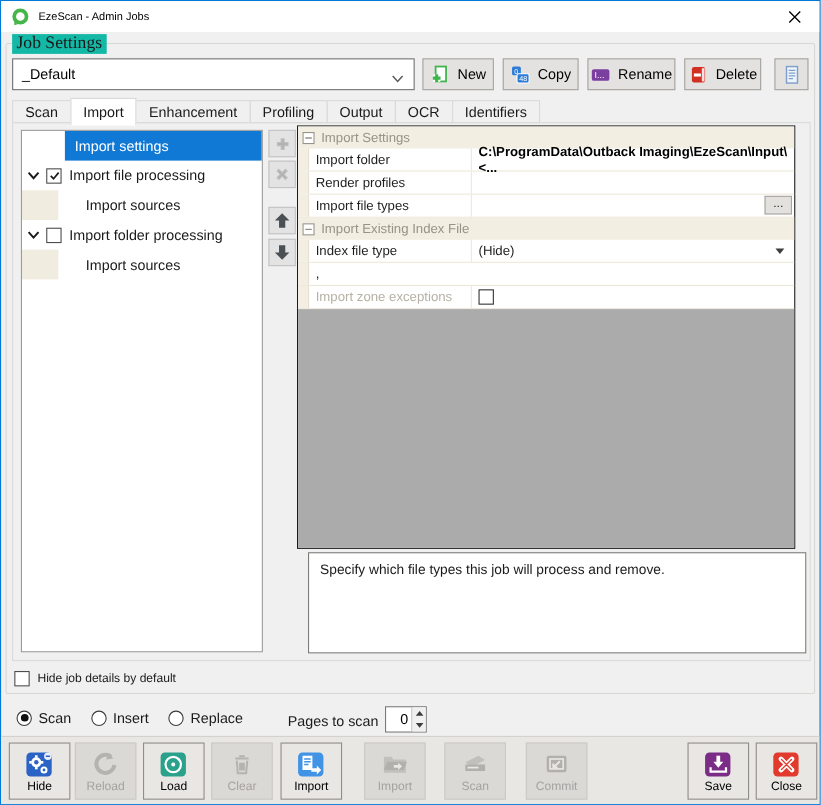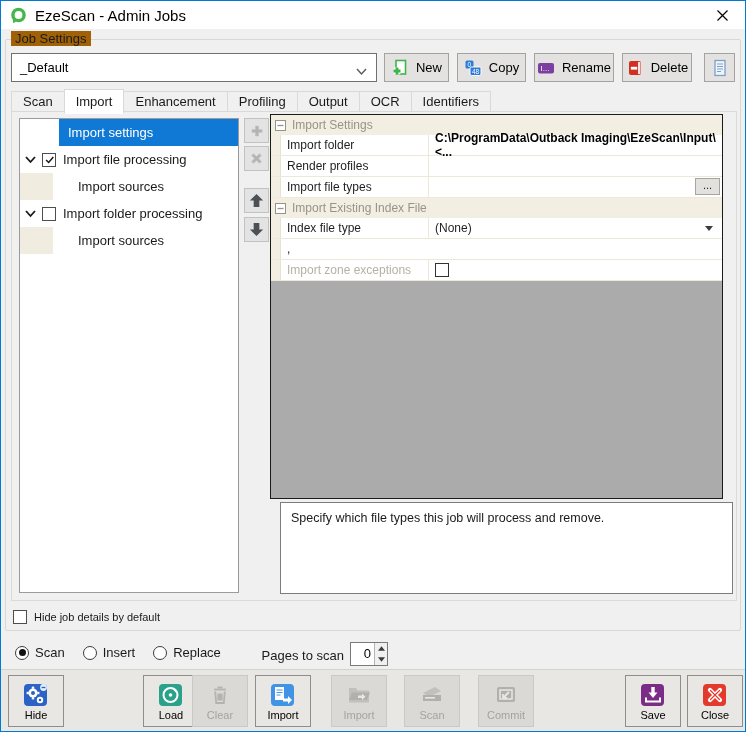--- a/index.html
+++ b/index.html
@@ -3,28 +3,28 @@
 <meta charset="utf-8">
 <style>
   * { margin:0; padding:0; box-sizing:border-box; }
   body { background:#c9c9c9; font-family:"Liberation Sans", sans-serif; }
   .window{ position:relative; width:746px; height:732px; background:#f0f0f0;
            border:1px solid #0079d7; overflow:hidden; }
   
   .titlebar{ position:absolute; left:0; top:0; width:744px; height:28px; background:#ffffff;
              display:flex; align-items:center; }
   .logo{ margin-left:9px; width:17px; height:17px; display:inline-flex; }
-  .title{ margin-left:8px; font-size:15px; color:#000; }
+  .title{ margin-left:8px; font-size:10px; color:#000; }
   .closebtn{ position:absolute; right:0; top:0; width:46px; height:28px; display:flex;
              align-items:center; justify-content:center; cursor:pointer; }
   
   .groupbox{ position:absolute; left:4px; top:38px; width:736px; height:592px;
              border:1px solid #d9d7d3; border-radius:2px; }
-  .grouplabel{ position:absolute; left:10px; top:30px; font-size:13px; color:#1a1a1a;
-               background:#a16207; padding:0 4px; z-index:2; }
+  .grouplabel{ position:absolute; left:10px; top:30px; font-size:16px; color:#1a1a1a;
+               background:#14b8a6; padding:0 4px; z-index:2;font-family:Liberation Serif, serif; }
   
   .combo{ position:absolute; left:10px; top:52px; width:366px; height:29px; background:#fff;
           border:1px solid #707070; display:flex; align-items:center; padding-left:8px;
           font-size:13px; color:#000; cursor:default; }
   .combo .chev{ position:absolute; right:9px; top:10px; }
   .topbtn{ position:absolute; top:52px; height:29px; background:#e4e2e0; border:1px solid #a5a3a0;
            display:flex; align-items:center; justify-content:center; gap:7px; font-size:13px;
            color:#000; cursor:pointer; }
   .btn-new{ left:383px; width:65px; } .btn-copy{ left:456px; width:69px; }
   .btn-rename{ left:533px; width:80px; } .btn-delete{ left:621px; width:70px; }
@@ -278,21 +278,21 @@
         <svg width="7" height="7" viewBox="0 0 7 7">
             <path d="M0.5 3.5 h6" stroke="#97938a" stroke-width="1.3"></path>
           </svg>
       </span>
       <span>Import Existing Index File</span>
     </div>
     <div class="prow">
       <span class="pgut"></span>
       <span class="plabel">Index file type</span>
       <span class="pcell">
-        <span>(None)</span>
+        <span>(Hide)</span>
         <span class="ddcaret"></span>
       </span>
     </div>
     <div class="prow">
       <span class="pgut"></span>
       <span class="pcell">,</span>
     </div>
     <div class="prow">
       <span class="pgut"></span>
       <span class="plabel dim">Import zone exceptions</span>
@@ -358,22 +358,29 @@
           <circle cx="17" cy="18" r="3.2"></circle>
         </g>
         <circle cx="10" cy="11" r="2" fill="#2b62c6"></circle>
         <circle cx="17" cy="18" r="1.3" fill="#2b62c6"></circle>
         <circle cx="20.5" cy="5.5" r="3.4" fill="#eaf0fb"></circle>
         <path d="M18.6 5.5 h3.8" stroke="#2b62c6" stroke-width="1.4"></path>
       </svg>
       <span>Hide</span>
     </div>
 
-
-    <div class="bbtn on" style="left:142px">
+    <div class="bbtn off" style="left:67px">
+      <svg width="26" height="26" viewBox="0 0 26 26">
+        <path d="M18 6 A 8.2 8.2 0 1 0 21 13.5" stroke="#b5b3b0" stroke-width="3.6" fill="none"></path>
+        <path d="M15.5 2.5 L20 7.5 L13.5 8.5 Z" fill="#b5b3b0"></path>
+      </svg>
+      <span>Reload</span>
+    </div>
+
+    <div class="bbtn on" style="left:129px">
       <svg width="26" height="26" viewBox="0 0 26 26">
         <rect x="1" y="2" width="23" height="22" rx="4" fill="#2aa18a"></rect>
         <circle cx="12.5" cy="13" r="7" fill="none" stroke="#fff" stroke-width="2"></circle>
         <circle cx="12.5" cy="13" r="1.8" fill="#fff"></circle>
         <path d="M16 7.5 L19 10.5" stroke="#fff" stroke-width="1.4"></path>
       </svg>
       <span>Load</span>
     </div>
 
     <div class="bbtn off" style="left:191px">

